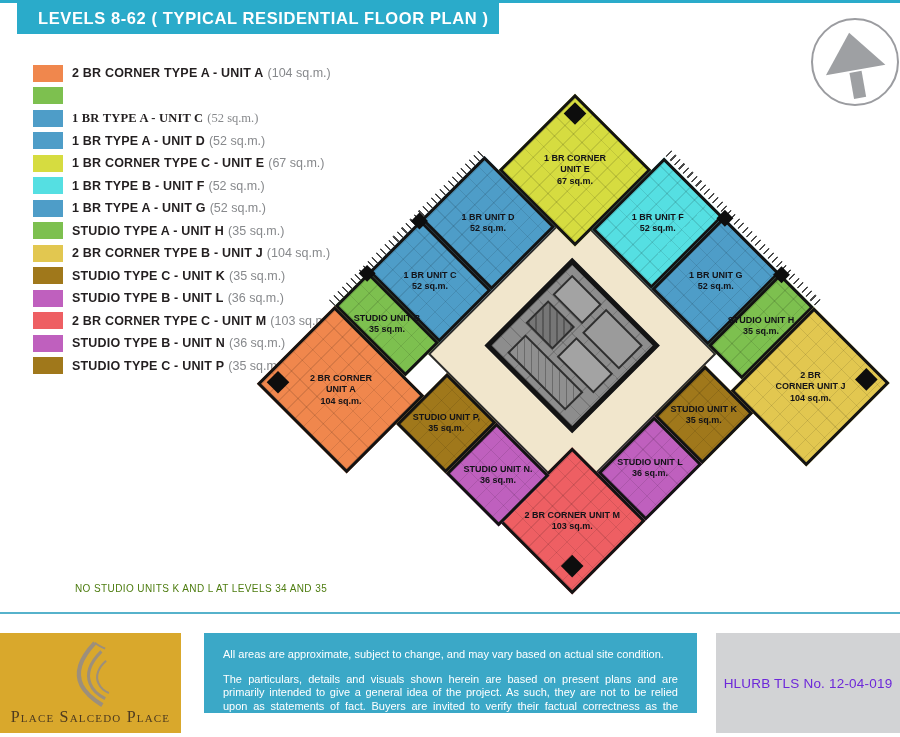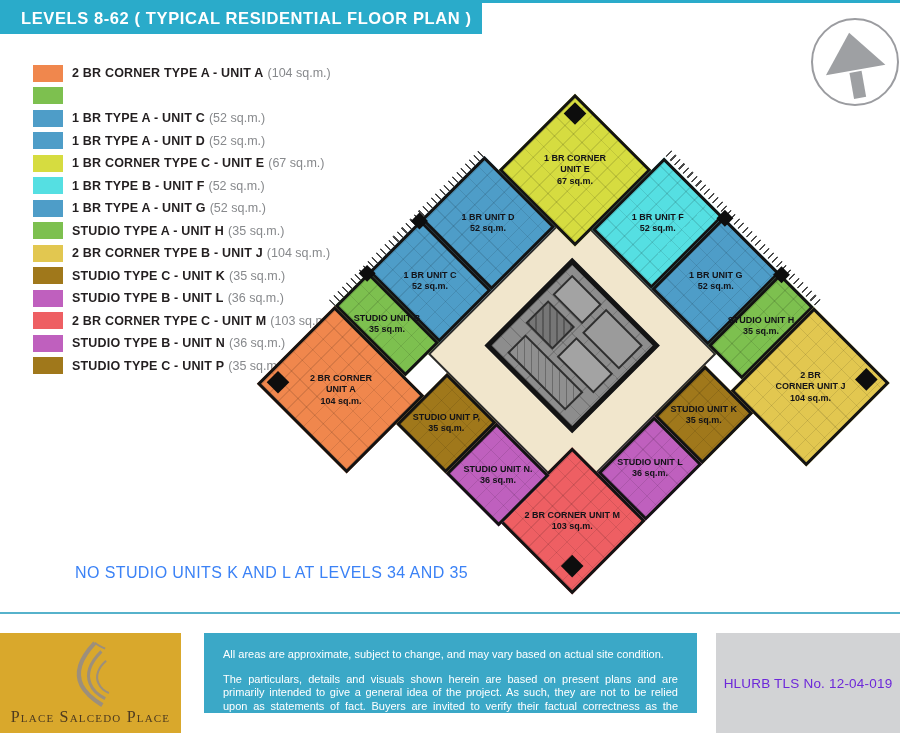--- a/index.html
+++ b/index.html
@@ -1,21 +1,21 @@
 <!DOCTYPE html>
 <html><head>
 <meta charset="utf-8">
 <style>
   html,body{margin:0;padding:0;background:#fff;}
   .page{position:relative;width:900px;height:737px;overflow:hidden;background:#ffffff;
         font-family:"Liberation Sans",sans-serif;}
 
   
   .top-line{position:absolute;left:0;top:0;width:900px;height:3px;}
-  .title-bar{position:absolute;left:0;top:3px;width:482px;height:31px;
+  .title-bar{position:absolute;left:17px;top:3px;width:482px;height:31px;
              display:flex;align-items:center;}
   .title-bar span{color:#fff;font-weight:bold;font-size:16.5px;letter-spacing:.6px;
                   padding-left:21px;white-space:nowrap;}
 
   
   .north{position:absolute;left:811px;top:18px;width:88px;height:88px;border-radius:50%;
          border:2.5px solid #9b9ca0;box-sizing:border-box;background:#fff;}
 
   
   .legend-row{position:absolute;left:33px;height:18px;display:flex;align-items:center;}
@@ -37,21 +37,21 @@
   .unit.deep{z-index:2;}
   .unit-label{position:absolute;left:50%;top:50%;transform:translate(-50%,-50%) rotate(-45deg);
               text-align:center;font-weight:bold;font-size:9px;line-height:1.25;
               color:#131318;white-space:nowrap;z-index:7;}
   .notch{position:absolute;background:#0d0d0d;z-index:6;}
   .facade{position:absolute;z-index:5;background:
           repeating-linear-gradient(0deg,#4a4a4a 0 1.5px,transparent 1.5px 6px);}
   .facade.h{background:repeating-linear-gradient(90deg,#4a4a4a 0 1.5px,transparent 1.5px 6px);}
 
   
-  .note{position:absolute;left:75px;top:564px;font-size:16px;letter-spacing:.4px;color:#3b82f6;}
+  .note{position:absolute;left:75px;top:583px;font-size:10px;letter-spacing:.4px;color:#4d7c0f;}
   .divider{position:absolute;left:0;top:612px;width:900px;height:2px;}
 
   
   .gold-box{position:absolute;left:0;top:633px;width:181px;height:100px;
             display:flex;flex-direction:column;align-items:center;justify-content:flex-end;}
   .brand-name{font-family:"Liberation Serif",serif;font-variant:small-caps;
               color:#4d3a20;font-size:16px;letter-spacing:1.2px;margin-bottom:7px;white-space:nowrap;}
   .teal-box{position:absolute;left:204px;top:633px;width:493px;height:80px;box-sizing:border-box;
             padding:15px 19px 0 19px;}
   .teal-box p{margin:0 0 11px 0;color:#ffffff;font-size:11px;line-height:13.5px;text-align:justify;}
@@ -79,21 +79,21 @@
   </div>
 
   <div id="legend">
       <div class="legend-row" style="top: 64px;">
         <div class="legend-swatch" style="background: rgb(240, 135, 77);"></div>
         <div class="legend-text"><b>2 BR CORNER TYPE A - UNIT A</b><i>(104 sq.m.)</i></div>
       </div>
       <div class="legend-row" style="top: 86.5px;">
         <div class="legend-swatch" style="background: rgb(125, 192, 79);"></div>
       </div>
-      <div class="legend-row" style="top: 109px;">
+      <div class="legend-row" style="top: 109px; font-family: Liberation Serif, serif;">
         <div class="legend-swatch" style="background: rgb(78, 157, 200);"></div>
         <div class="legend-text"><b>1 BR TYPE A - UNIT C</b><i>(52 sq.m.)</i></div>
       </div>
       <div class="legend-row" style="top: 131.5px;">
         <div class="legend-swatch" style="background: rgb(78, 157, 200);"></div>
         <div class="legend-text"><b>1 BR TYPE A - UNIT D</b><i>(52 sq.m.)</i></div>
       </div>
       <div class="legend-row" style="top: 154px;">
         <div class="legend-swatch" style="background: rgb(214, 220, 64);"></div>
         <div class="legend-text"><b>1 BR CORNER TYPE C - UNIT E</b><i>(67 sq.m.)</i></div>

